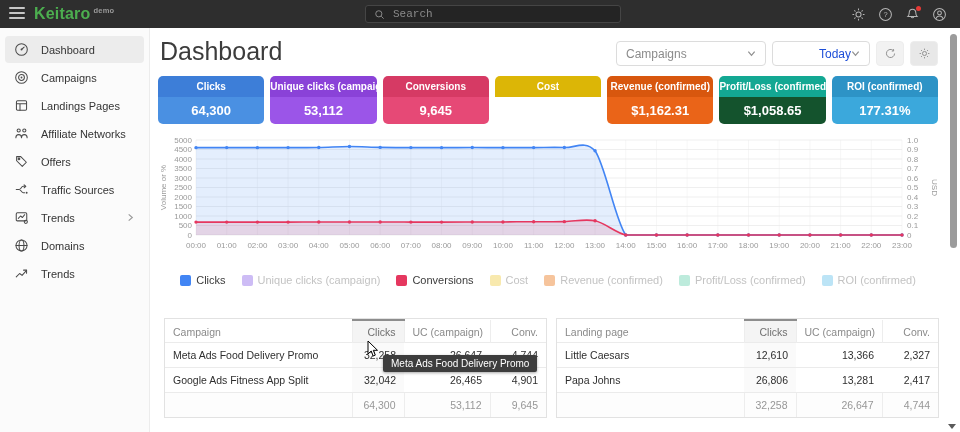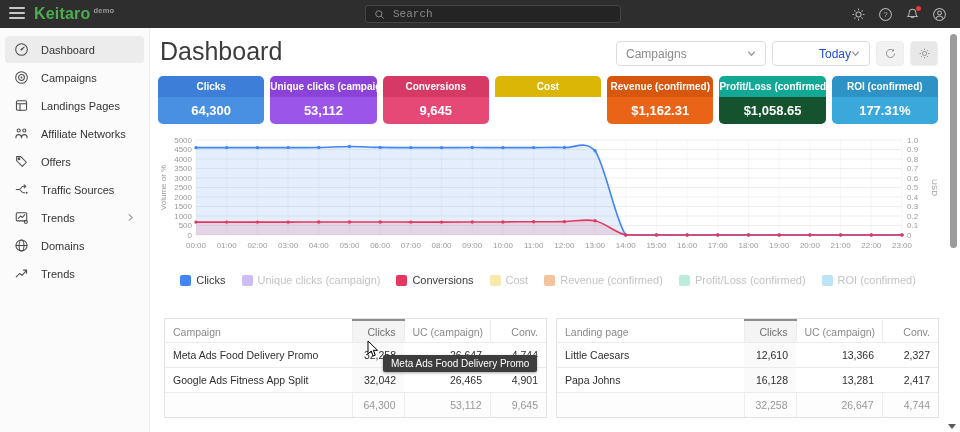--- a/index.html
+++ b/index.html
@@ -509,21 +509,21 @@
               <th class="numsep">Conv.</th>
             </tr>
             <tr>
               <td class="tl">Little Caesars</td>
               <td class="colhl">12,610</td>
               <td class="">13,366</td>
               <td class="">2,327</td>
             </tr>
             <tr>
               <td class="tl">Papa Johns</td>
-              <td class="colhl">16,128</td>
+              <td class="colhl">26,806</td>
               <td class="">13,281</td>
               <td class="">2,417</td>
             </tr>
             <tr class="total">
               <td class="tl"></td>
               <td class="numsep">32,258</td>
               <td class="numsep">26,647</td>
               <td class="numsep">4,744</td>
             </tr>
           </tbody>

